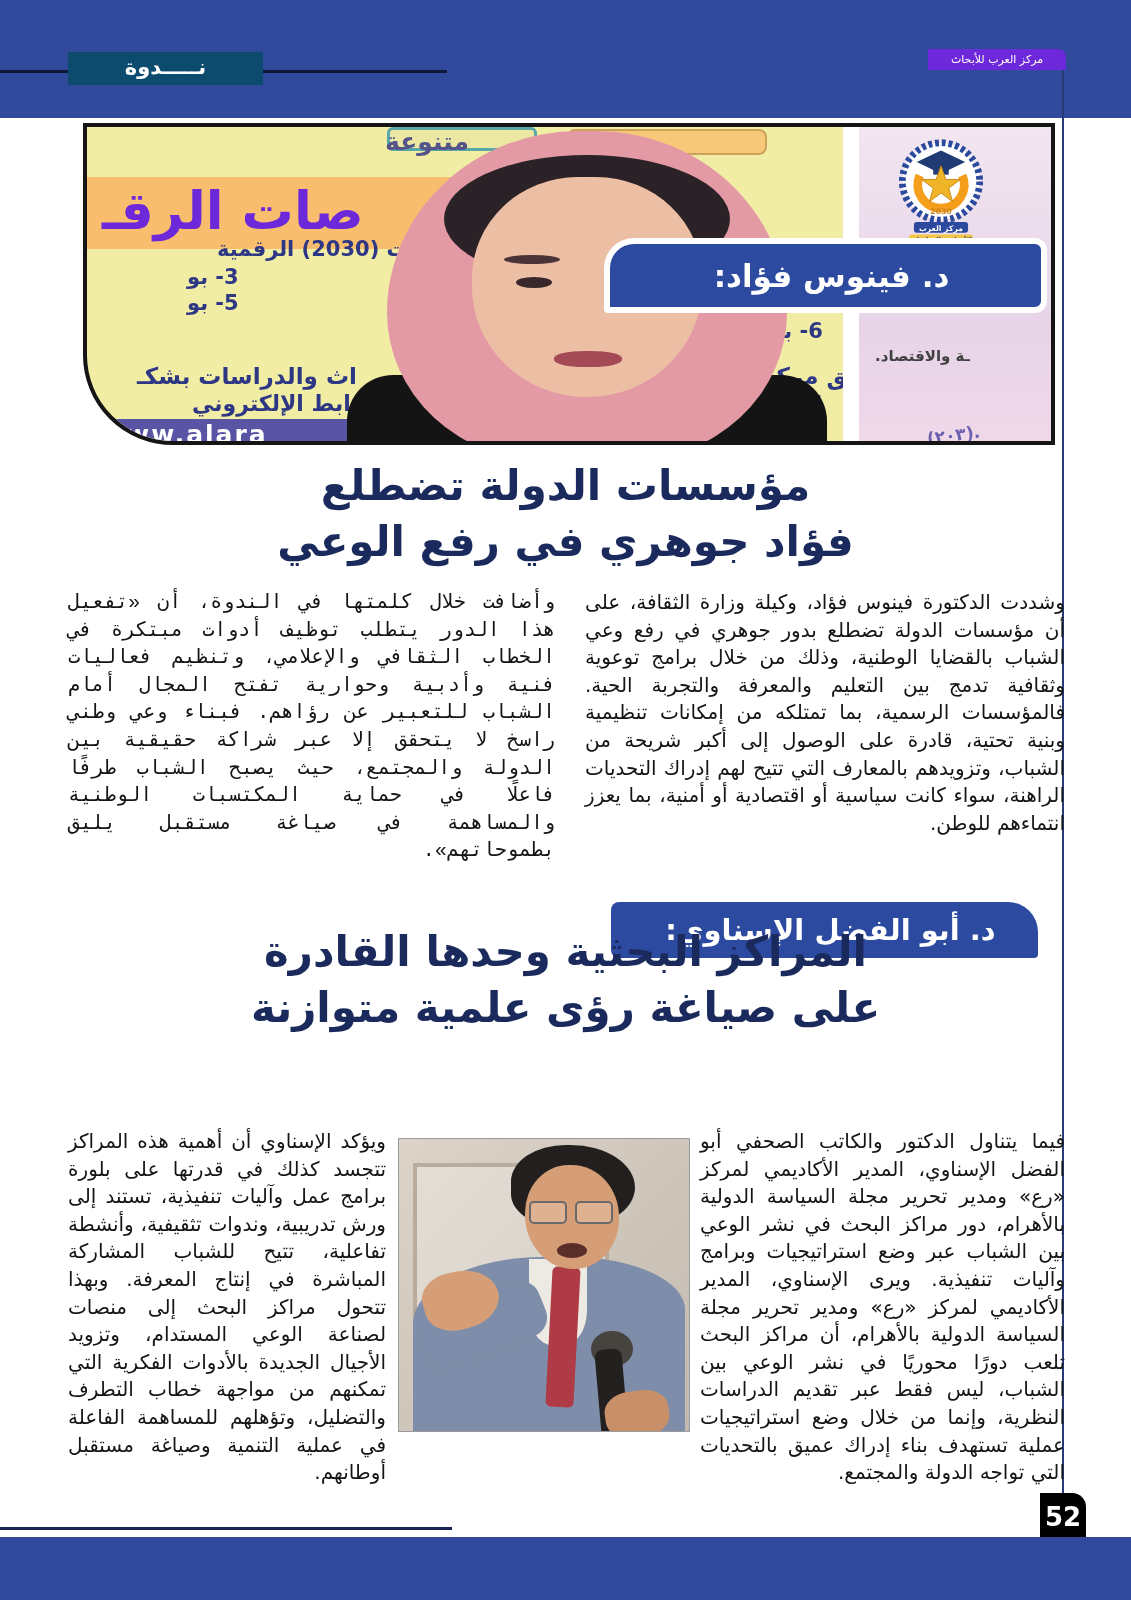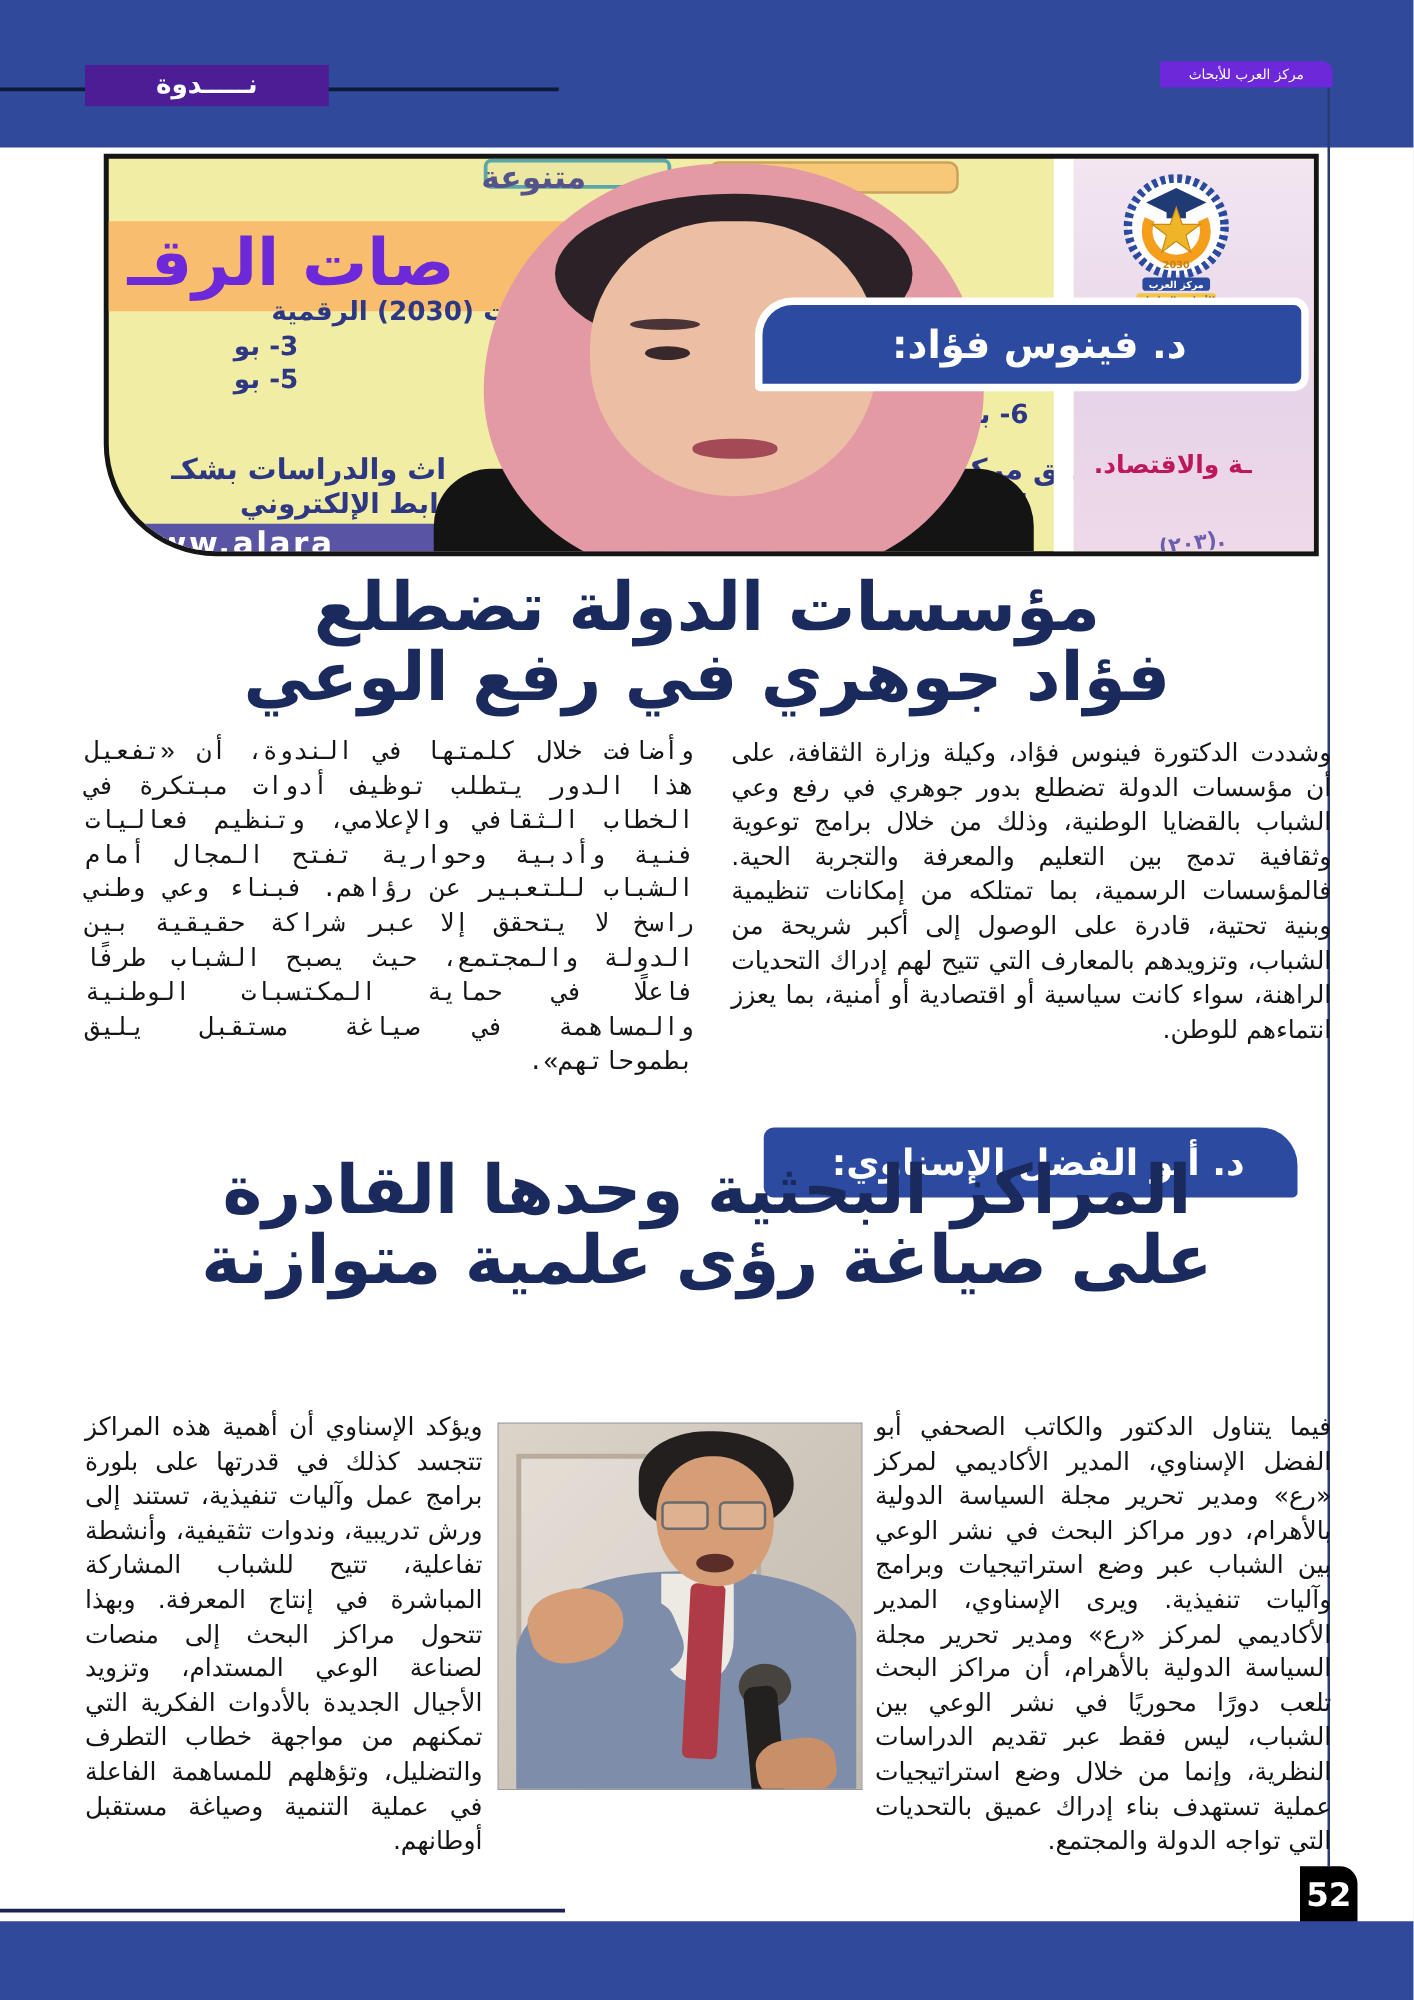--- a/index.html
+++ b/index.html
@@ -11,21 +11,21 @@
     background: #ffffff;
     overflow: hidden;
     font-family: "DejaVu Sans", sans-serif;
     direction: rtl;
   }
   .abs { position: absolute; }
 
   
   .header-band { left:0; top:0; width:1131px; height:118px; background:#31499B; }
   .nadwa-line  { left:0; top:70px; width:447px; height:3px; background:#0E1838; }
-  .nadwa-box   { left:68px; top:52px; width:195px; height:33px; background:#4c1d95;
+  .nadwa-box   { left:68px; top:52px; width:195px; height:33px; background:#0c4a6e;
                  color:#fff; font-weight:bold; font-size:21px; line-height:31px; text-align:center; }
   .brand-badge { left:928px; top:49px; width:138px; height:21px; background:#6d28d9;
                  border-radius:0 8px 0 0; color:#fff; font-size:11px; line-height:21px; text-align:center; }
   .v-rule      { left:1062px; top:70px; width:2px; height:1423px; background:#2A3A75; }
 
   
   .hero { left:83px; top:123px; width:972px; height:322px; border:4px solid #151515;
           border-radius:0 0 0 90px; 
           overflow:hidden; background:#F1EDA5; direction:ltr; }
   .hero * { direction:ltr; }
@@ -55,34 +55,34 @@
   .w-browL { position:absolute; left:122px; top:128px; width:56px; height:9px; background:#4A3438; border-radius:50%; }
   .w-browR { position:absolute; left:232px; top:128px; width:56px; height:9px; background:#4A3438; border-radius:50%; }
   .w-eyeL  { position:absolute; left:134px; top:150px; width:36px; height:11px; background:#38282C; border-radius:50%; }
   .w-eyeR  { position:absolute; left:244px; top:150px; width:36px; height:11px; background:#38282C; border-radius:50%; }
   .w-lips  { position:absolute; left:172px; top:224px; width:68px; height:16px; background:#A34A56; border-radius:45%; }
 
   
   .p-white  { position:absolute; left:756px; top:0; width:16px; height:322px; background:#ffffff; }
   .p-panel  { position:absolute; left:772px; top:0; width:200px; height:322px;
               background:linear-gradient(180deg,#F2E6F1 0%,#E7D4E8 60%,#EFD9E9 100%); }
-  .panel-t1 { position:absolute; left:788px; top:232px; width:180px; color:#be185d; font-weight:bold; font-size:20px; direction:rtl; text-align:left; }
+  .panel-t1 { position:absolute; left:788px; top:220px; width:180px; color:#404040; font-weight:bold; font-size:15px; direction:rtl; text-align:left; }
   .panel-t2 { position:absolute; left:840px; top:298px; color:#6B5FAE; font-weight:bold; font-size:17px; transform:rotate(-8deg); }
   .crest    { position:absolute; left:800px; top:8px; width:108px; height:116px; }
 
   
   .banner { background:#2B4AA0; color:#fff; font-weight:bold; text-align:center;
             display:flex; align-items:center; justify-content:center; direction:rtl;padding-left:12px; }
   .banner1 { left:604px; top:238px; width:443px; height:75px; border:6px solid #ffffff;
              border-radius:30px 12px 12px 4px; font-size:31px; }
   .banner2 { left:611px; top:902px; width:427px; height:56px; border-radius:8px 30px 4px 8px; font-size:29px; }
 
   
   .headline { left:0; width:1131px; text-align:center; color:#1B2A5C; font-weight:bold;
-              font-size:54px; line-height:56px; }
+              font-size:42px; line-height:56px; }
   .headline1 { top:458px; }
   .headline2 { top:924px; }
 
   
   .bodycol { font-size:20px; line-height:27.6px; text-align:justify; color:#151515; direction:rtl; }
   .a1-right { left:585px; top:589px;  width:480px; }
   .a1-left  { left:68px;  top:589px;  width:487px;font-family:Liberation Mono, monospace; }
   .a2-right { left:700px; top:1128px; width:365px; }
   .a2-left  { left:68px;  top:1128px; width:318px; }
 

